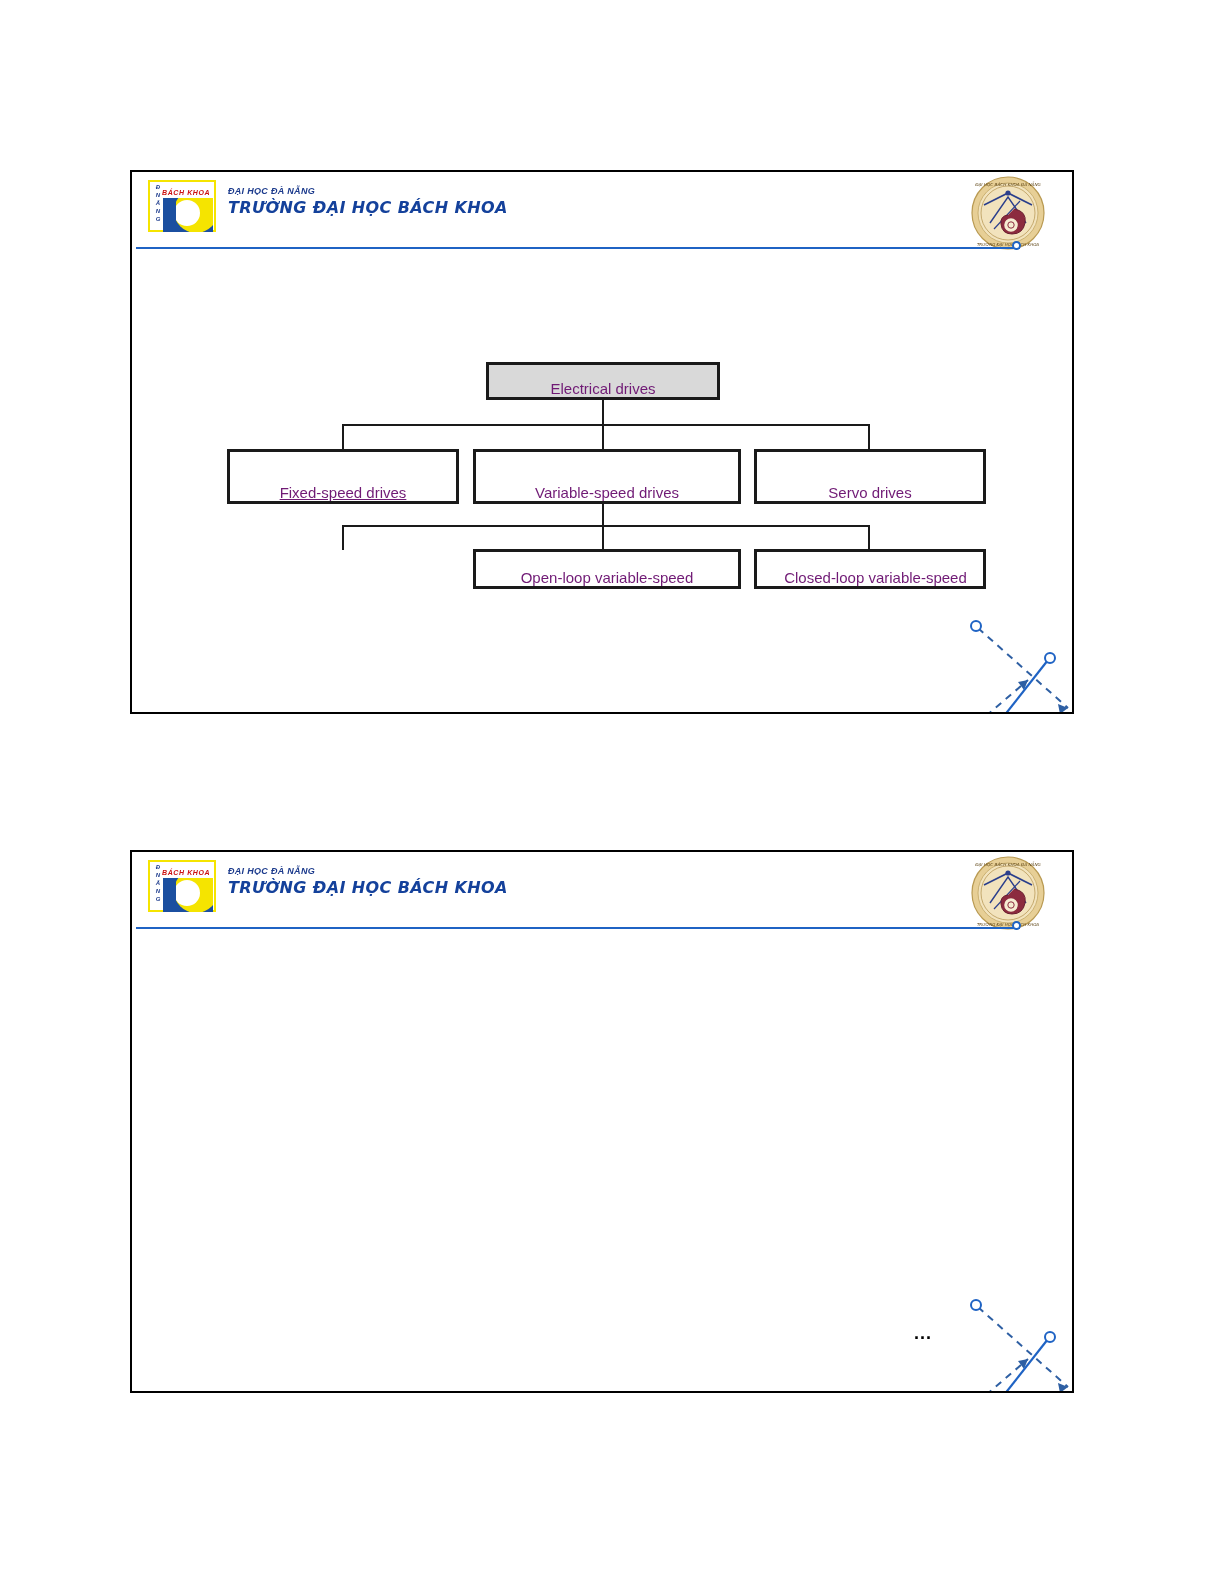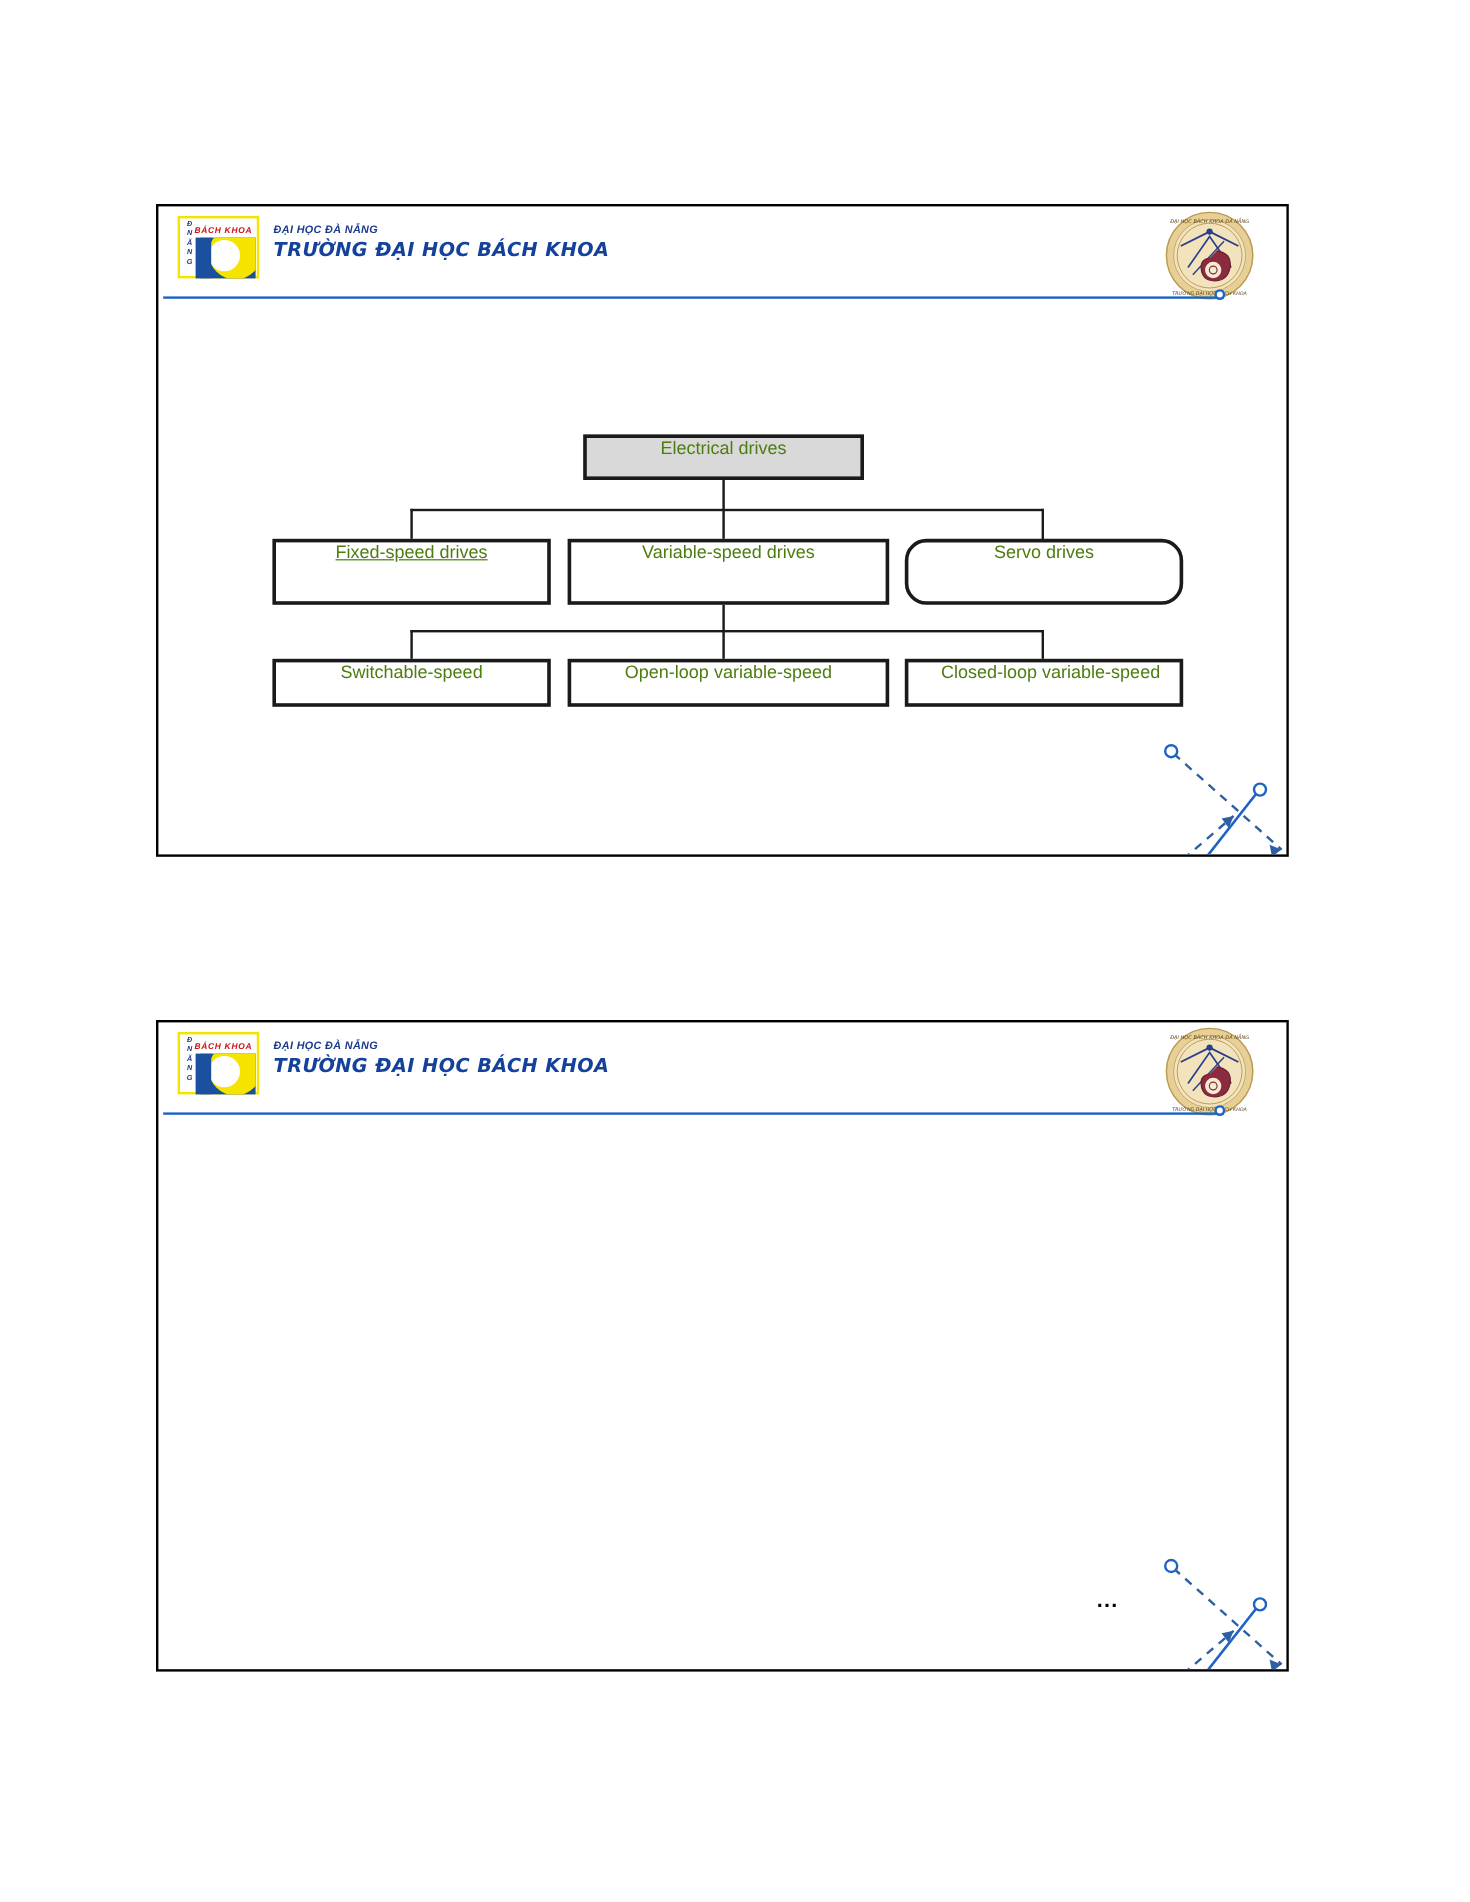--- a/index.html
+++ b/index.html
@@ -171,25 +171,25 @@
     left: 0;
     top: 0;
     width: 100%;
     height: 100%;
   }
   .node {
     position: absolute;
     box-sizing: border-box;
     border: 3px solid #1a1a1a;
     background: #ffffff;
-    color: #4d7c0f;
+    color: #701a75;
     font-size: 15px;
     font-family: "Liberation Sans", sans-serif;
     display: flex;
-    align-items: flex-start;
+    align-items: flex-end;
     justify-content: center;
     white-space: nowrap;
     z-index: 3;
   }
   .node.root {
     background: #d9d9d9;
   }
   .connector {
     position: absolute;
     background: #1a1a1a;
@@ -268,33 +268,30 @@
     <div class="connector" style="left:210px; top:252px; width:2px; height:26px;"></div>
     <div class="connector" style="left:470px; top:252px; width:2px; height:26px;"></div>
     <div class="connector" style="left:736px; top:252px; width:2px; height:26px;"></div>
 
     <div class="node" style="left:95px; top:277px; width:232px; height:55px;text-decoration:underline;">
       <span>Fixed-speed drives</span>
     </div>
     <div class="node" style="left:341px; top:277px; width:268px; height:55px;">
       <span>Variable-speed drives</span>
     </div>
-    <div class="node" style="left:622px; top:277px; width:232px; height:55px;border-radius:18px;">
+    <div class="node" style="left:622px; top:277px; width:232px; height:55px;">
       <span>Servo drives</span>
     </div>
 
     <div class="connector" style="left:470px; top:332px; width:2px; height:22px;"></div>
     <div class="connector" style="left:210px; top:353px; width:528px; height:2px;"></div>
     <div class="connector" style="left:210px; top:353px; width:2px; height:25px;"></div>
     <div class="connector" style="left:470px; top:353px; width:2px; height:25px;"></div>
     <div class="connector" style="left:736px; top:353px; width:2px; height:25px;"></div>
 
-    <div class="node" style="left:95px; top:377px; width:232px; height:40px;">
-      <span>Switchable-speed</span>
-    </div>
     <div class="node" style="left:341px; top:377px; width:268px; height:40px;">
       <span>Open-loop variable-speed</span>
     </div>
     <div class="node" style="left:622px; top:377px; width:232px; height:40px;padding-left:11px;">
       <span>Closed-loop variable-speed</span>
     </div>
   </div>
 
   <div class="corner-deco">
     <svg width="120" height="110" viewBox="0 0 120 110">

